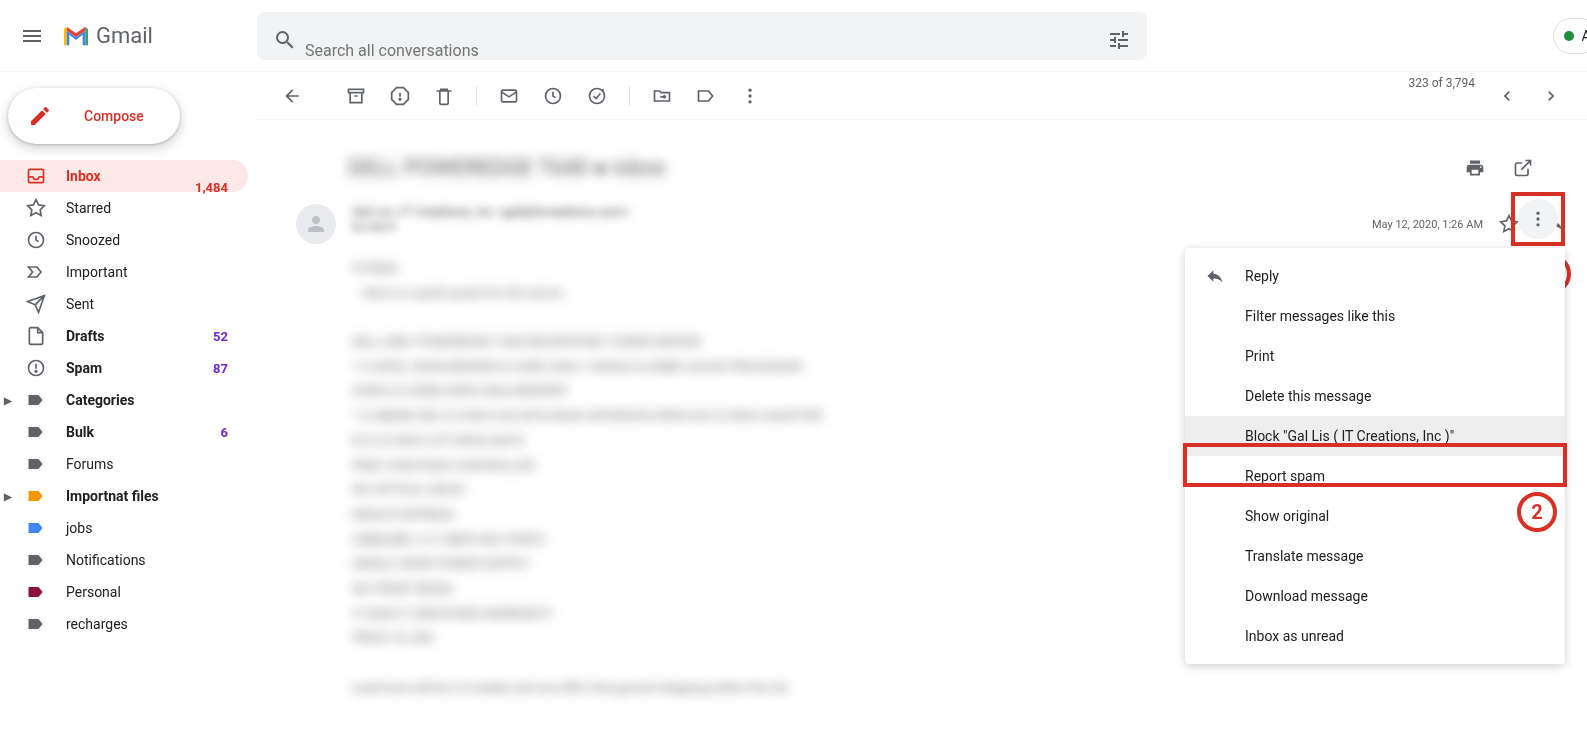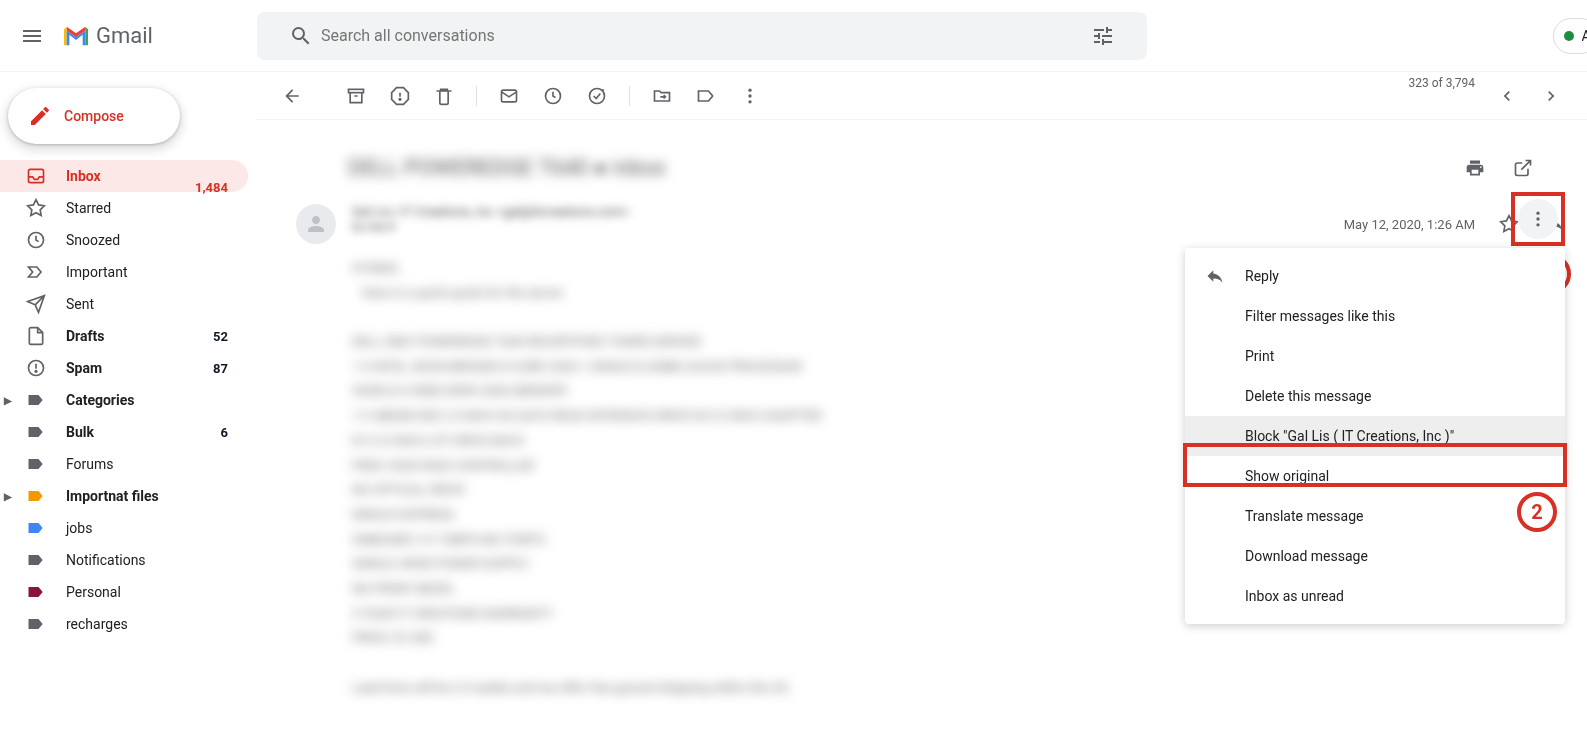--- a/index.html
+++ b/index.html
@@ -3,62 +3,62 @@
 <meta charset="utf-8">
 <style>
   * { box-sizing: border-box; margin: 0; padding: 0; font-family: 'Google Sans', Roboto, Arial, sans-serif; }
   body { background: #fff; color: #202124; width: 1587px; height: 753px; overflow: hidden; }
 
   .header { display: flex; align-items: center; height: 72px; padding: 8px; border-bottom: 1px solid #f1f3f4; }
   .menu-btn { width: 48px; height: 48px; display:flex; align-items:center; justify-content:center; cursor:pointer; border-radius:50%; }
   .logo-wrap { display:flex; align-items:center; gap:0px; margin-left:4px; }
   .brand-text { font-size:22px; color:#5f6368; margin-left:4px; }
   .search-wrap { margin-left:104px; flex:0 0 890px; }
-  .search-bar { height:48px; background:#f1f3f4; border-radius:8px; display:flex; align-items:center; padding:0 24px; }
+  .search-bar { height:48px; background:#f1f3f4; border-radius:8px; display:flex; align-items:flex-end; padding:0 8px; }
   .search-icon-box { width:40px; height:40px; display:flex; align-items:center; justify-content:center; color:#5f6368; }
   .search-input { flex:1; border:none; background:transparent; font-size:16px; color:#5f6368; outline:none; }
   .search-options { width:40px; height:40px; display:flex; align-items:center; justify-content:center; color:#5f6368; cursor:pointer; }
   .acct { margin-left:auto; height:36px; border:1px solid #dadce0; border-radius:18px; display:flex; align-items:center; padding:0 0 0 10px; gap:8px; margin-right:-20px; }
   .acct-dot { width:10px; height:10px; border-radius:50%; background:#1e8e3e; }
   .acct-text { font-size:14px; white-space:nowrap; overflow:hidden; }
 
   .body { display:flex; height: calc(753px - 64px); }
 
   .sidebar { width:256px; padding-top:8px; position:relative; }
-  .compose { margin:8px 8px 16px 8px; height:56px; border-radius:28px; box-shadow:0 1px 3px rgba(60,64,67,.3),0 4px 8px 3px rgba(60,64,67,.15); display:flex; align-items:center; gap:12px; padding:0 24px 0 20px; cursor:pointer; width:172px; }
+  .compose { margin:8px 8px 16px 8px; height:56px; border-radius:28px; box-shadow:0 1px 3px rgba(60,64,67,.3),0 4px 8px 3px rgba(60,64,67,.15); display:flex; align-items:center; gap:32px; padding:0 24px 0 20px; cursor:pointer; width:172px; }
   .compose svg { color:#d93025; }
   .compose-text { font-size:14px; font-weight:500; color:#d93025; }
   .nav { }
   .nav-item { height:32px; display:flex; align-items:center; padding:0 12px 0 26px; border-radius:0 16px 16px 0; cursor:pointer; gap:20px; margin-right:8px; position:relative; }
   .nav-item.active { background:#fce8e6; color:#d93025; font-weight:700; }
   .nav-item.active .nav-count { color:#d93025; font-weight:700;margin-top:22px; }
   .nav-item.bold { font-weight:700;align-items:center; }
   .nav-ico { width:20px; display:flex; justify-content:center; color:#5f6368; }
   .nav-item.active .nav-ico { color:#d93025; }
   .nav-label { font-size:14px; flex:1; }
-  .nav-count { font-size:13px; color:#0f172a; padding-right:8px; }
+  .nav-count { font-size:13px; color:#6d28d9; padding-right:8px; }
   .nav-caret { position:absolute; left:4px; color:#5f6368; font-size:10px; }
 
   .main { flex:1; display:flex; flex-direction:column; position:relative; }
   .toolbar { height:48px; display:flex; align-items:center; padding:0 16px; gap:4px; border-bottom:1px solid #f1f3f4; }
   .tbtn { width:40px; height:40px; display:flex; align-items:center; justify-content:center; color:#5f6368; cursor:pointer; border-radius:50%; }
   .tsep { width:1px; height:20px; background:#e0e0e0; margin:0 8px; }
   .toolbar-right { margin-left:auto; display:flex; align-items:flex-start; gap:4px; }
   .counter { font-size:12px; color:#5f6368; margin-right:8px; white-space:nowrap; }
 
   .content { padding:20px 0 0 20px; position:relative; }
   .subject-row { display:flex; align-items:center; padding:8px 20px 16px 72px; }
   .subject-blur { filter: blur(6px); font-size:22px; color:#555; }
   .subject-actions { margin-left:auto; display:flex; gap:8px; padding-right:24px; }
 
   .msg-header { display:flex; align-items:flex-start; padding:0 0 12px 20px; }
   .avatar { width:40px; height:40px; border-radius:50%; background:#e8eaed; display:flex; align-items:center; justify-content:center; color:#9aa0a6; }
   .sender-meta { margin-left:16px; filter: blur(5px); font-size:13px; color:#444; }
   .msg-right { margin-left:auto; display:flex; align-items:center; gap:6px; padding-right:12px; }
-  .msg-date { font-size:13px; color:#5f6368; margin-right:8px; }
+  .msg-date { font-size:11px; color:#5f6368; }
 
   .msg-body { padding:0 20px 20px 76px; }
   .blur-block { filter: blur(6px); color:#666; line-height:1.9; font-size:13px; }
 
   .more-wrap { position:absolute; right:22px; top:120px; }
   .more-box { width:54px; height:54px; border:4px solid #d93025; display:flex; align-items:center; justify-content:center; }
   .more-inner { width:40px; height:40px; border-radius:50%; background:#f1f3f4; display:flex; align-items:center; justify-content:center; color:#5f6368; cursor:pointer; }
   .circ-badge { position:absolute; width:40px; height:40px; border:4px solid #d93025; border-radius:50%; display:flex; align-items:center; justify-content:center; font-size:20px; font-weight:700; color:#d93025; background:#fff; }
 
   .menu { position:absolute; top:176px; right:22px; width:380px; background:#fff; box-shadow:0 2px 10px rgba(0,0,0,.2); border-radius:4px; padding:8px 0; }
@@ -420,20 +420,23 @@
         <div class="menu-item noicon">
           <span>Print</span>
         </div>
         <div class="menu-item noicon">
           <span>Delete this message</span>
         </div>
         <div class="menu-item noicon highlight">
           <span>Block "Gal Lis ( IT Creations, Inc )"</span>
         </div>
         <div class="menu-item noicon">
+          <span>Report spam</span>
+        </div>
+        <div class="menu-item noicon">
           <span>Show original</span>
         </div>
         <div class="menu-item noicon">
           <span>Translate message</span>
         </div>
         <div class="menu-item noicon">
           <span>Download message</span>
         </div>
         <div class="menu-item noicon">
           <span>Inbox as unread</span>

